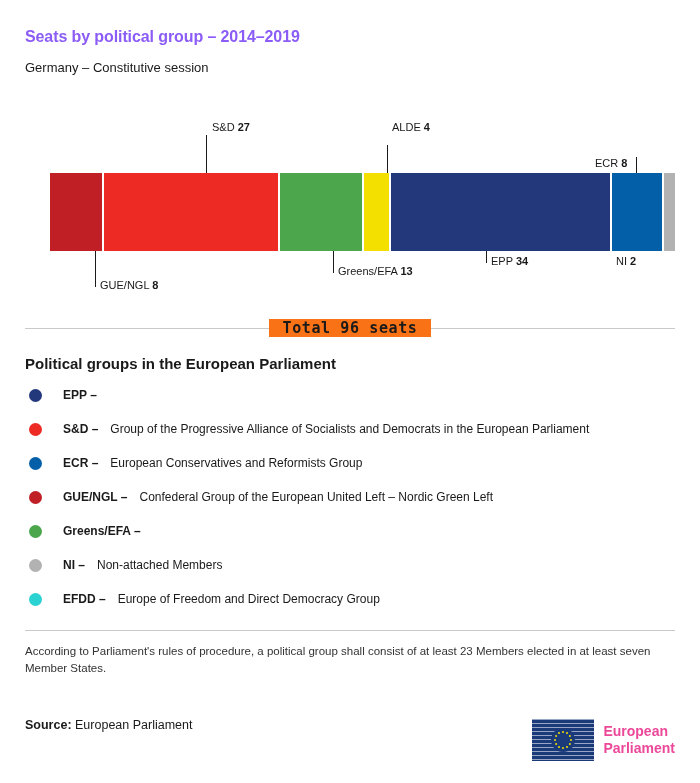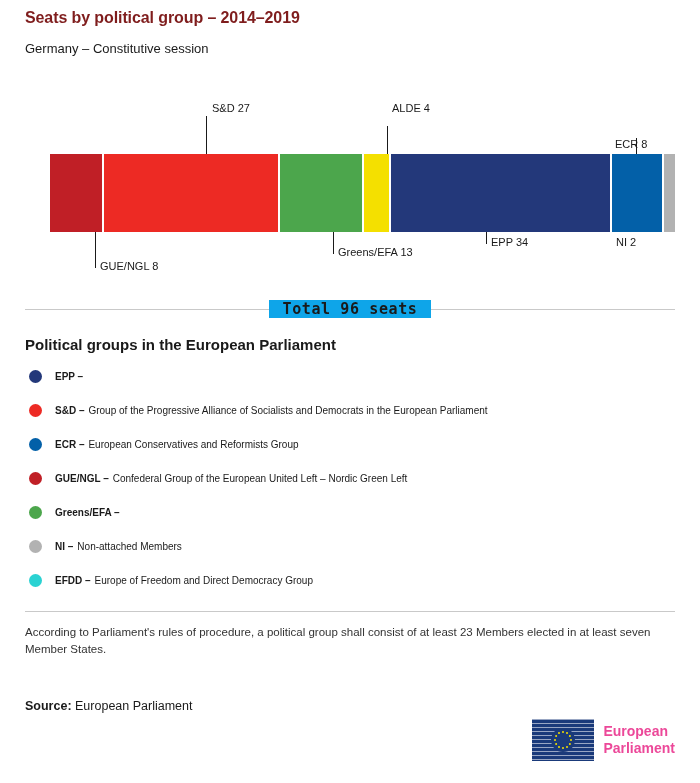--- a/index.html
+++ b/index.html
@@ -18,22 +18,22 @@
   }
   .page {
     position: relative;
     width: 700px;
     height: 783px;
     padding: 0 25px;
   }
   .title {
     font-size: 16px;
     font-weight: bold;
-    color: #7f1d1d;
-    padding-top: 9px;
+    color: #8b5cf6;
+    padding-top: 28px;
     letter-spacing: -0.1px;
   }
   .subtitle {
     font-size: 13px;
     font-weight: normal;
     color: #1a1a1a;
     margin-top: 14px;
   }
 
   
@@ -52,21 +52,21 @@
   }
   .seg { height: 100%; }
   .seg + .seg { border-left: 2px solid #ffffff; }
 
   .lbl {
     position: absolute;
     font-size: 11px;
     color: #1a1a1a;
     white-space: nowrap;
   }
-  .lbl b { font-weight: normal; margin-top: 22px; }
+  .lbl b { font-weight: bold; margin-top: 22px; }
   .leader {
     position: absolute;
     background: #1a1a1a;
     width: 1px;
   }
 
   
   .total-row {
     position: relative;
     margin-top: 14px;
@@ -78,41 +78,42 @@
   .total-row .rule {
     position: absolute;
     top: 50%;
     height: 1px;
     background: #c9c9c9;
     width: 100%;
     left: 0;
   }
   .total-text {
     position: relative;
-    background: #0ea5e9;
+    background: #f97316;
     padding: 0 14px;
     font-family: "DejaVu Sans Mono", monospace;
     font-size: 15px;
     font-weight: bold;
     letter-spacing: 0.6px;
     color: #1a1a1a;
   }
 
   
   .legend-title {
     font-size: 15px;
     font-weight: bold;
     margin-top: 16px;
     margin-bottom: 6px;
   }
   .legend-item {
     display: flex;
     align-items: center;
     height: 34px;
-    font-size: 10px;
+    font-size: 12px;
+    gap: 8px;
   }
   .dot {
     width: 13px;
     height: 13px;
     border-radius: 50%;
     margin-right: 13px;
     margin-left: 4px;
     flex: 0 0 auto;
   }
   .legend-abbr { font-weight: bold; margin-right: 4px; }
@@ -202,21 +203,21 @@
       <b>27</b>
     </div>
 
     <div class="leader" style="left:362px;top:32px;height:28px;"></div>
     <div class="lbl" style="left:367px;top:8px;">
       <span>ALDE</span>
       <b>4</b>
     </div>
 
     <div class="leader" style="left:611px;top:44px;height:16px;"></div>
-    <div class="lbl" style="left:590px;top:44px;text-align:right;">
+    <div class="lbl" style="left:570px;top:44px;text-align:right;">
       <span>ECR</span>
       <b>8</b>
     </div>
 
     <div class="leader" style="left:70px;top:138px;height:36px;"></div>
     <div class="lbl" style="left:75px;top:166px;">
       <span>GUE/NGL</span>
       <b>8</b>
     </div>
 

